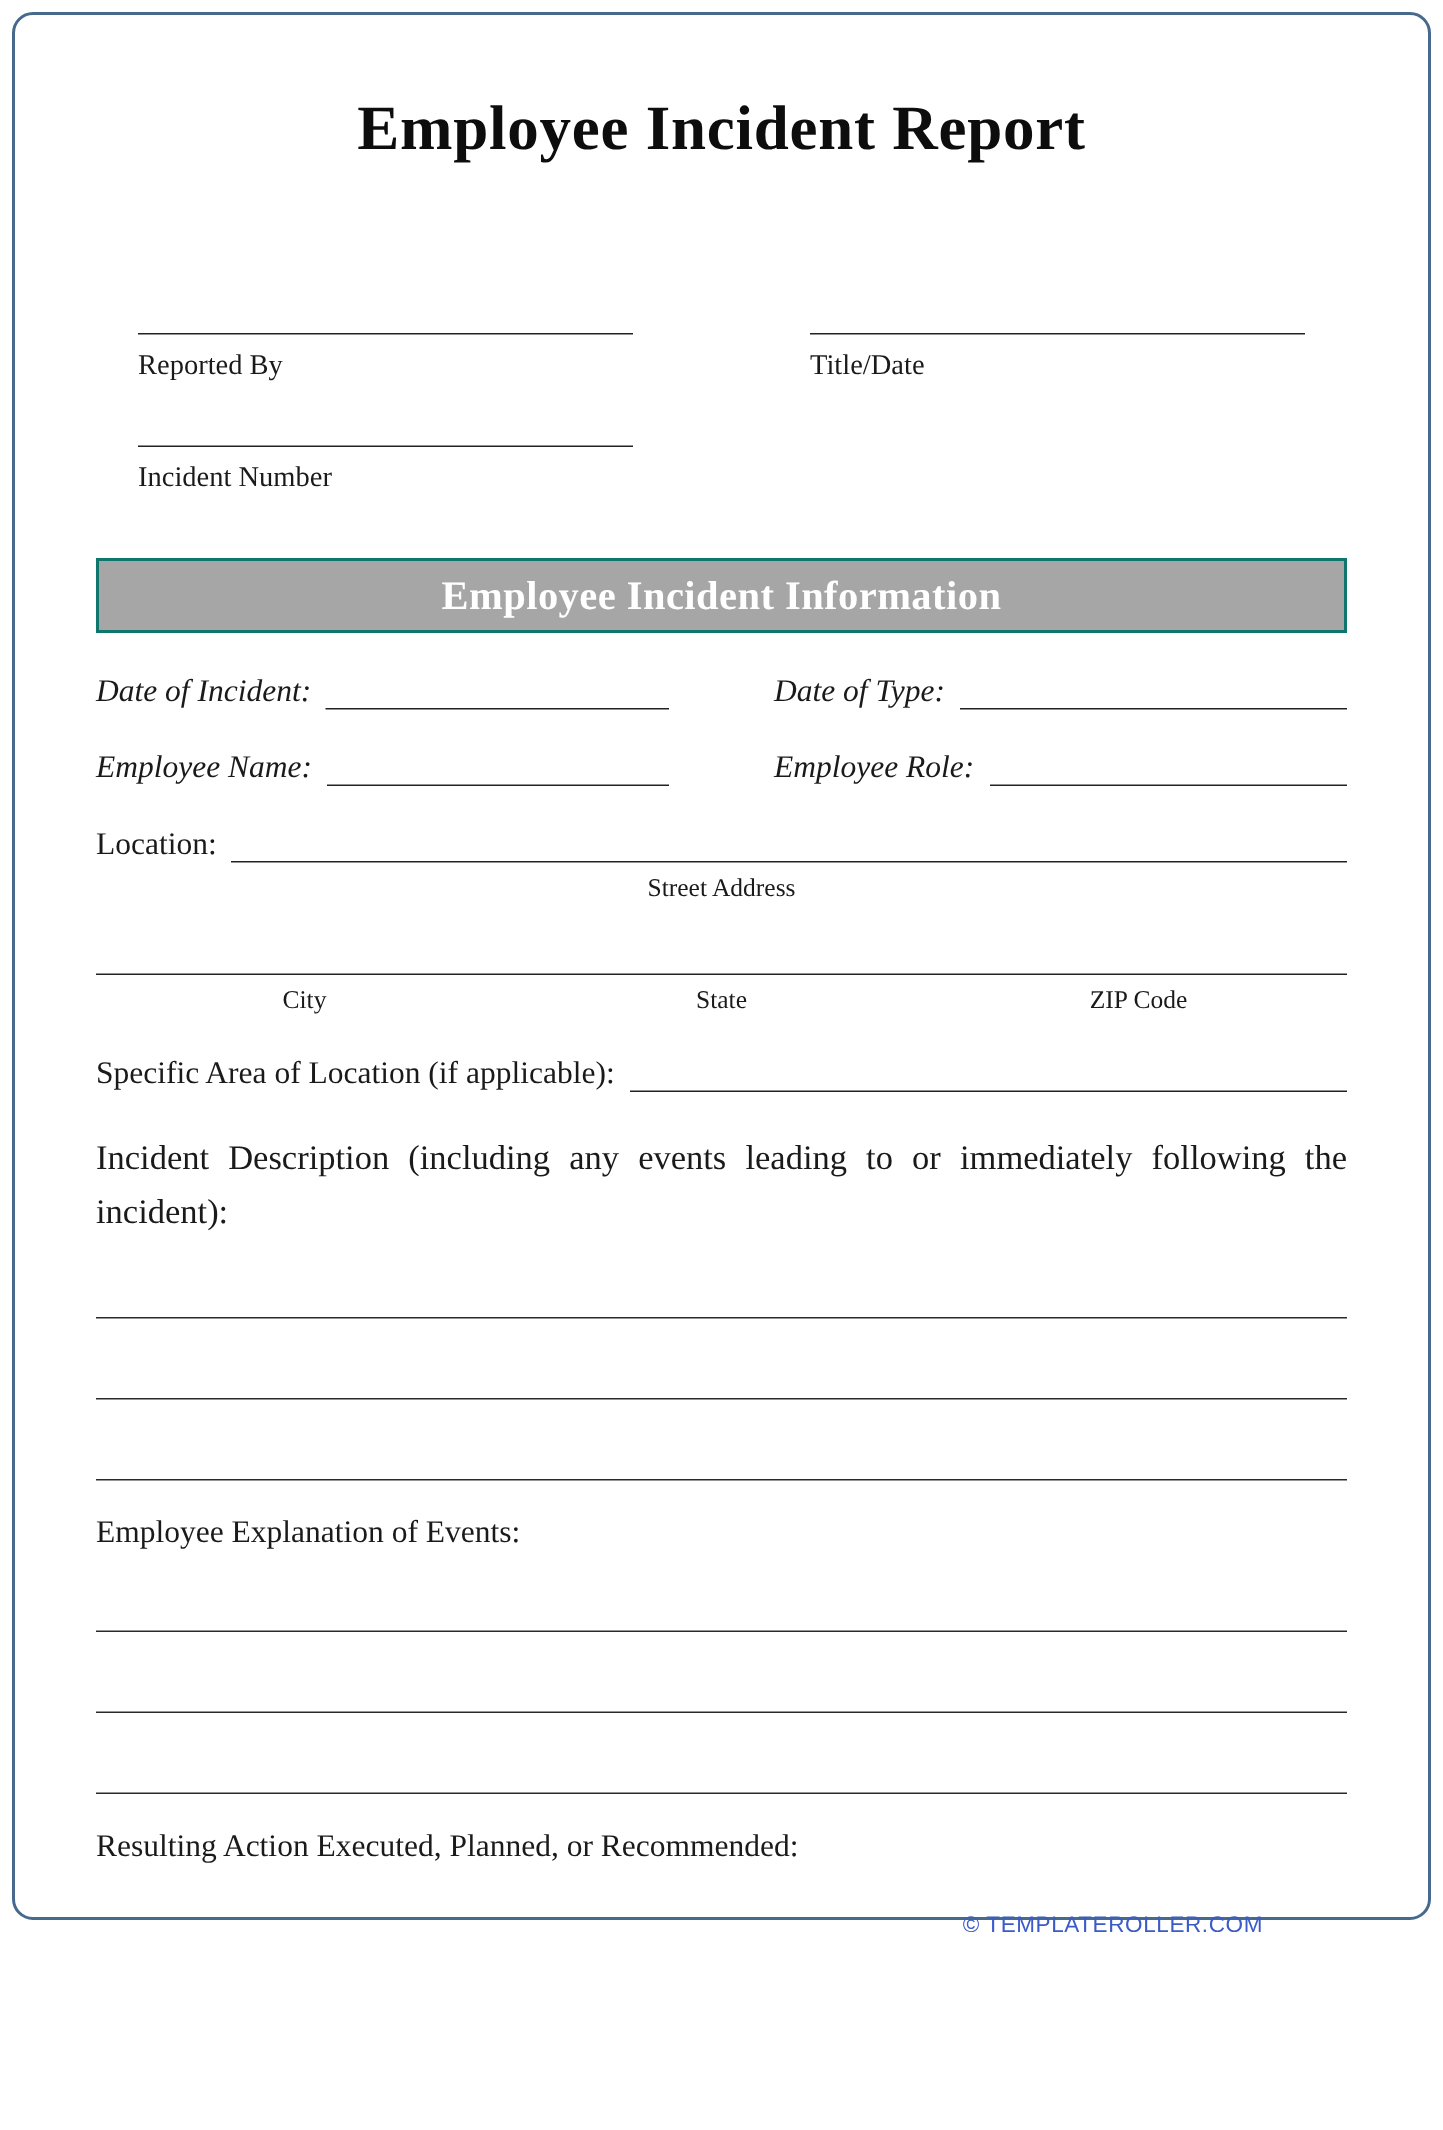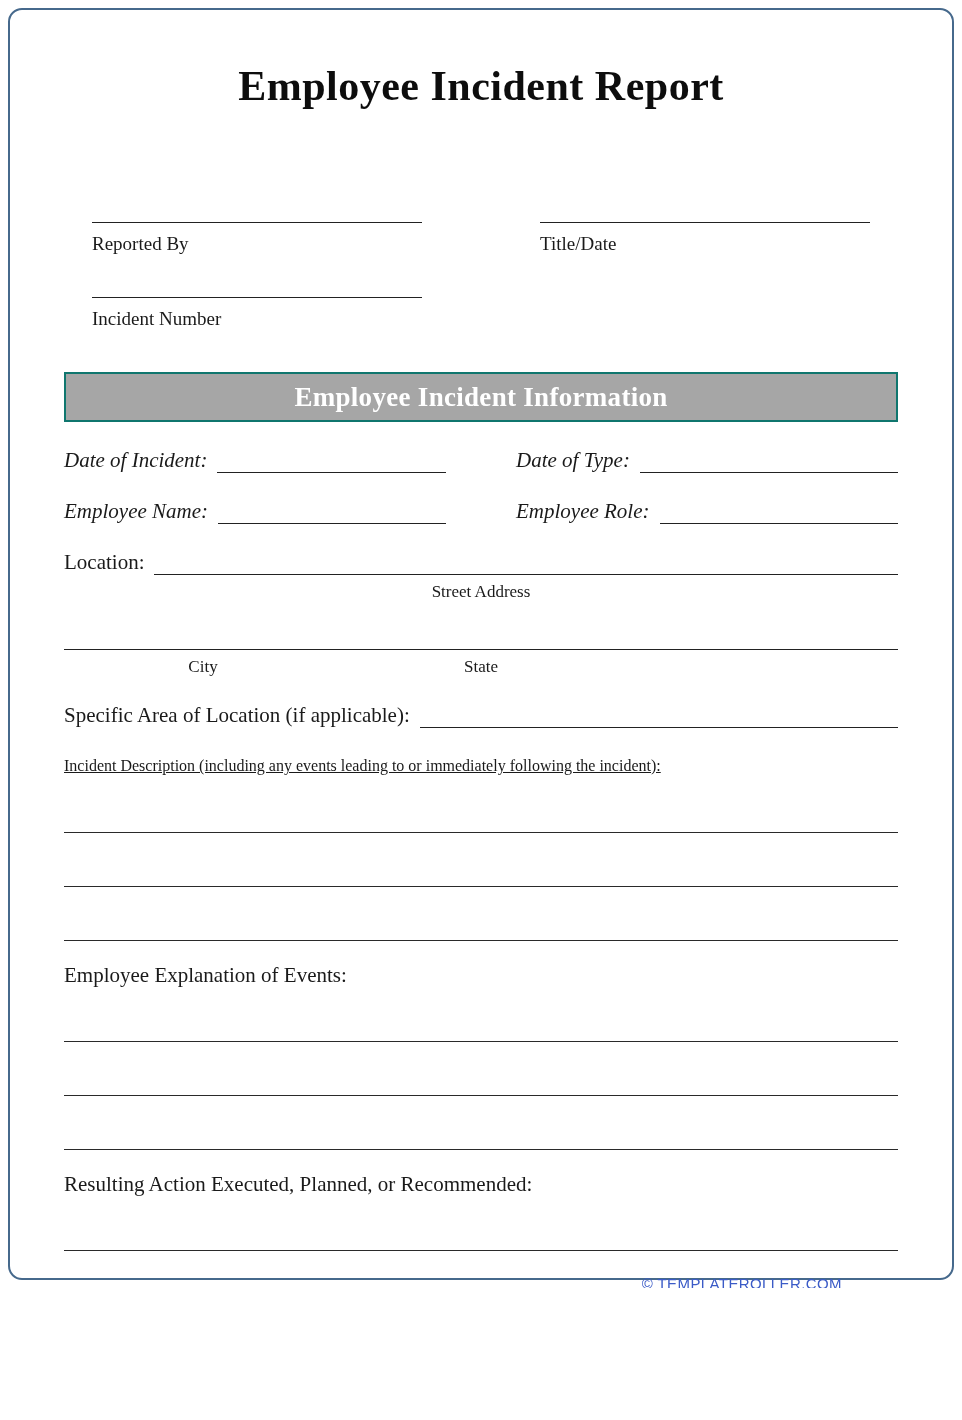--- a/index.html
+++ b/index.html
@@ -100,22 +100,21 @@
     margin-top:7px;
     display:grid;
     grid-template-columns:1fr 1fr 1fr;
     text-align:center;
     font-size:17px;
   }
   .para{
     margin-top:26px;
     text-align:justify;
     line-height:1.55;
-    font-size:16px;
-    text-decoration:underline;
+    font-size:23px;
   }
   .blank{
     height:54px;
     border-bottom:1.4px solid #2a2a2a;
   }
   .subhead{
     margin-top:22px;
     font-size:21px;
   }
   .footer-link{
@@ -187,20 +186,21 @@
           <span class="flabel">Location:</span>
           <span class="fill"></span>
         </div>
       </div>
       <div class="hint-center">Street Address</div>
 
       <div class="addr-line"></div>
       <div class="addr-hints">
         <span>City</span>
         <span>State</span>
+        <span>ZIP Code</span>
       </div>
 
       <div class="row">
         <div class="field">
           <span class="flabel">Specific Area of Location (if applicable):</span>
           <span class="fill"></span>
         </div>
       </div>
 
       <p class="para">Incident Description (including any events leading to or immediately following the incident):</p>

